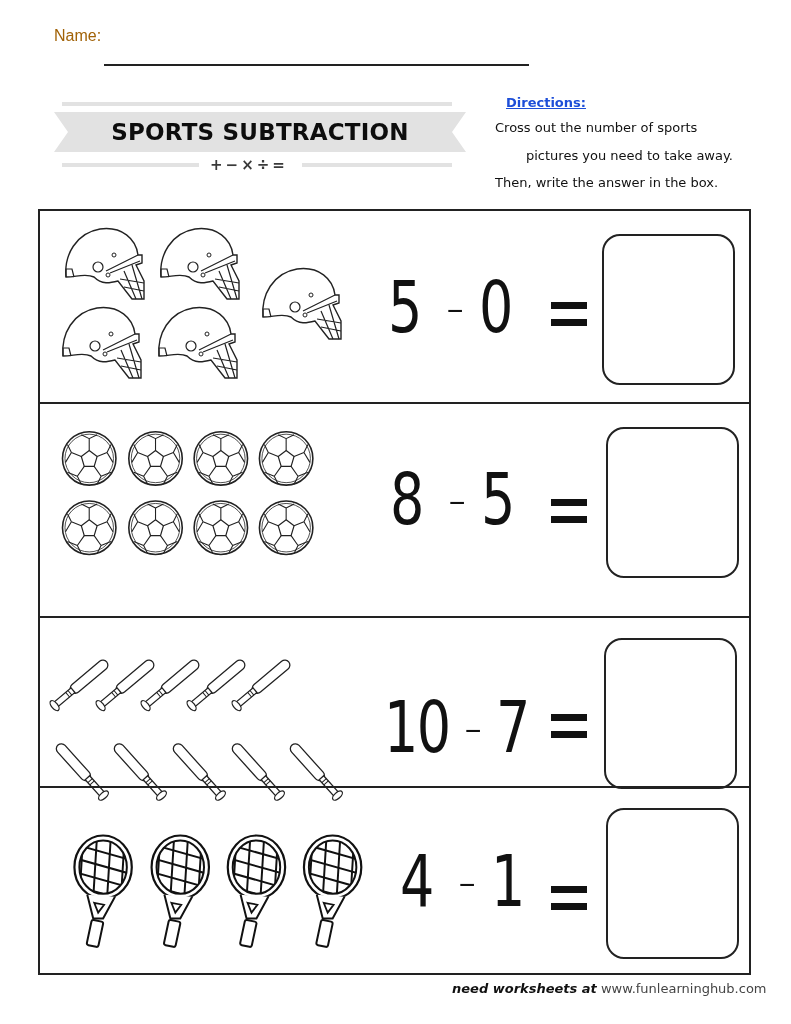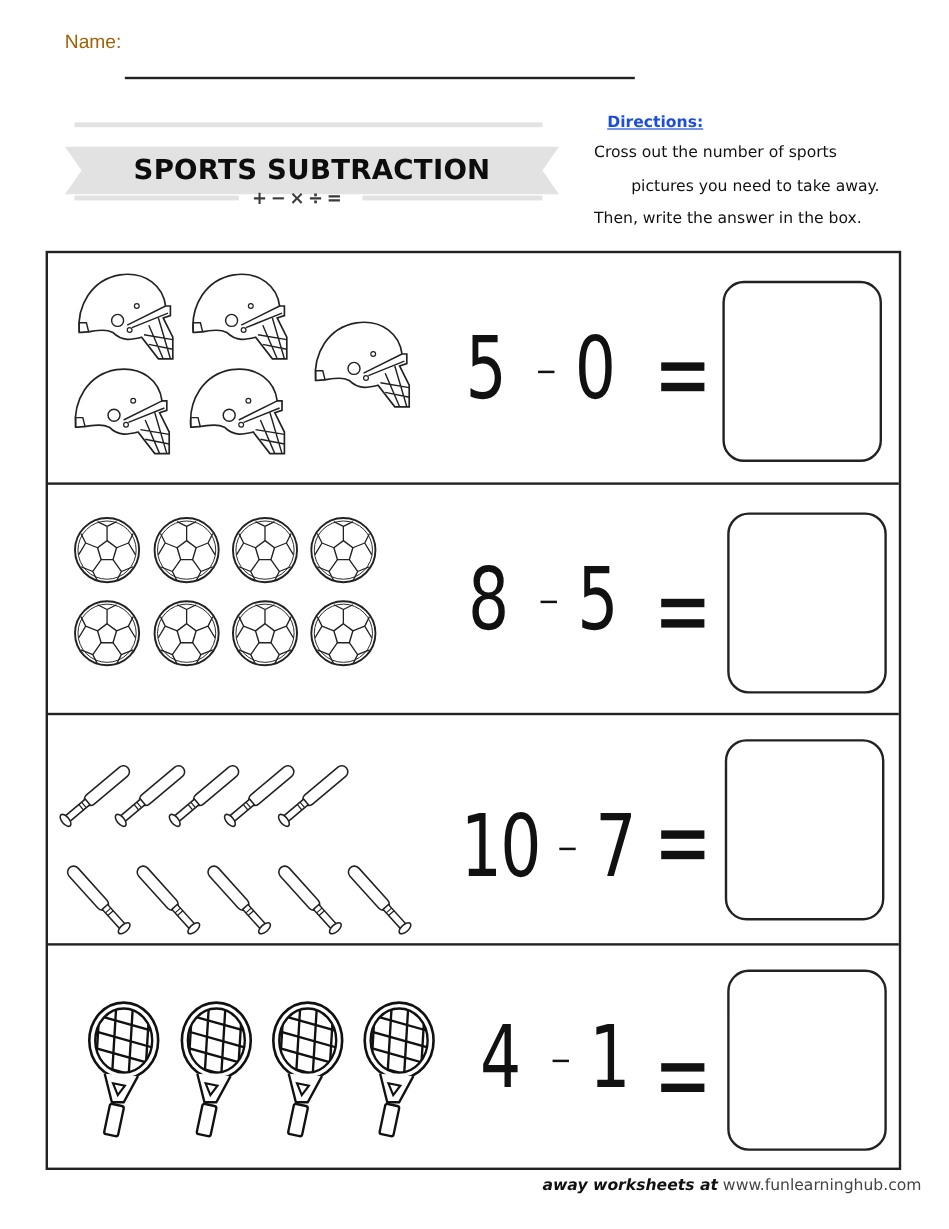--- a/index.html
+++ b/index.html
@@ -9,21 +9,21 @@
 
   
   .name-label { left: 54px; top: 27px; font-size: 16px; color: #a16207; }
   .name-line { left: 104px; top: 64px; width: 425px; height: 0; border-top: 2px solid #222; }
 
   
   .rule { background: #e2e2e2; height: 4px; }
   .rule-top { left: 62px; top: 102px; width: 390px; }
   .rule-bl { left: 62px; top: 163px; width: 137px; }
   .rule-br { left: 302px; top: 163px; width: 150px; }
-  .banner { left: 54px; top: 122px; width: 412px; height: 24px; }
+  .banner { left: 54px; top: 112px; width: 412px; height: 24px; }
   .banner svg { position: absolute; left: 0; top: 0; }
   .banner-title { position: absolute; left: 0; top: 0; width: 412px; height: 40px;
                   line-height: 40px; text-align: center; font-weight: bold; font-size: 23px;
                   letter-spacing: 0.2px; color: #0d0d0d; font-family: "DejaVu Sans", sans-serif; }
   .math-icons { left: 210px; top: 157px; height: 16px; display: flex; gap: 3px; align-items: center; }
   .math-icons span { font-family: "DejaVu Sans", sans-serif; font-weight: bold; font-size: 15px; color: #3a3a3a; line-height: 16px; }
 
   
   .dir-title { left: 506px; top: 95px; font-size: 13px; font-weight: bold; text-decoration: underline;
                font-family: "DejaVu Sans", sans-serif; color: #1d4ed8; }
@@ -146,21 +146,21 @@
     </svg>
     <div class="equation" style="left:350px;">
       <span class="eq-num">8</span>
       <span class="eq-minus">-</span>
       <span class="eq-num">5</span>
     </div>
     <div class="eq-equals" style="left:511px;top:95px;"></div>
     <div class="answer-box" style="left:566px;top:23px;width:133px;height:151px;"></div>
   </div>
 
-  <div class="row" style="top:383px;height:220px;">
+  <div class="row" style="top:405px;height:220px;">
     <svg class="pics" viewBox="0 0 330 192">
       <use href="#bat" transform="translate(40,52) rotate(50)"></use>
       <use href="#bat" transform="translate(86,52) rotate(50)"></use>
       <use href="#bat" transform="translate(131,52) rotate(50)"></use>
       <use href="#bat" transform="translate(177,52) rotate(50)"></use>
       <use href="#bat" transform="translate(222,52) rotate(50)"></use>
       <use href="#bat" transform="translate(40,140) rotate(-42)"></use>
       <use href="#bat" transform="translate(98,140) rotate(-42)"></use>
       <use href="#bat" transform="translate(157,140) rotate(-42)"></use>
       <use href="#bat" transform="translate(216,140) rotate(-42)"></use>
@@ -186,15 +186,15 @@
       <span class="eq-num">4</span>
       <span class="eq-minus">-</span>
       <span class="eq-num">1</span>
     </div>
     <div class="eq-equals" style="left:511px;top:98px;"></div>
     <div class="answer-box" style="left:566px;top:20px;width:133px;height:151px;"></div>
   </div>
 </div>
 
 <div class="abs footer">
-  <b>away worksheets at</b>
+  <b>need worksheets at</b>
   <span>www.funlearninghub.com</span>
 </div>
 
 </body></html>

